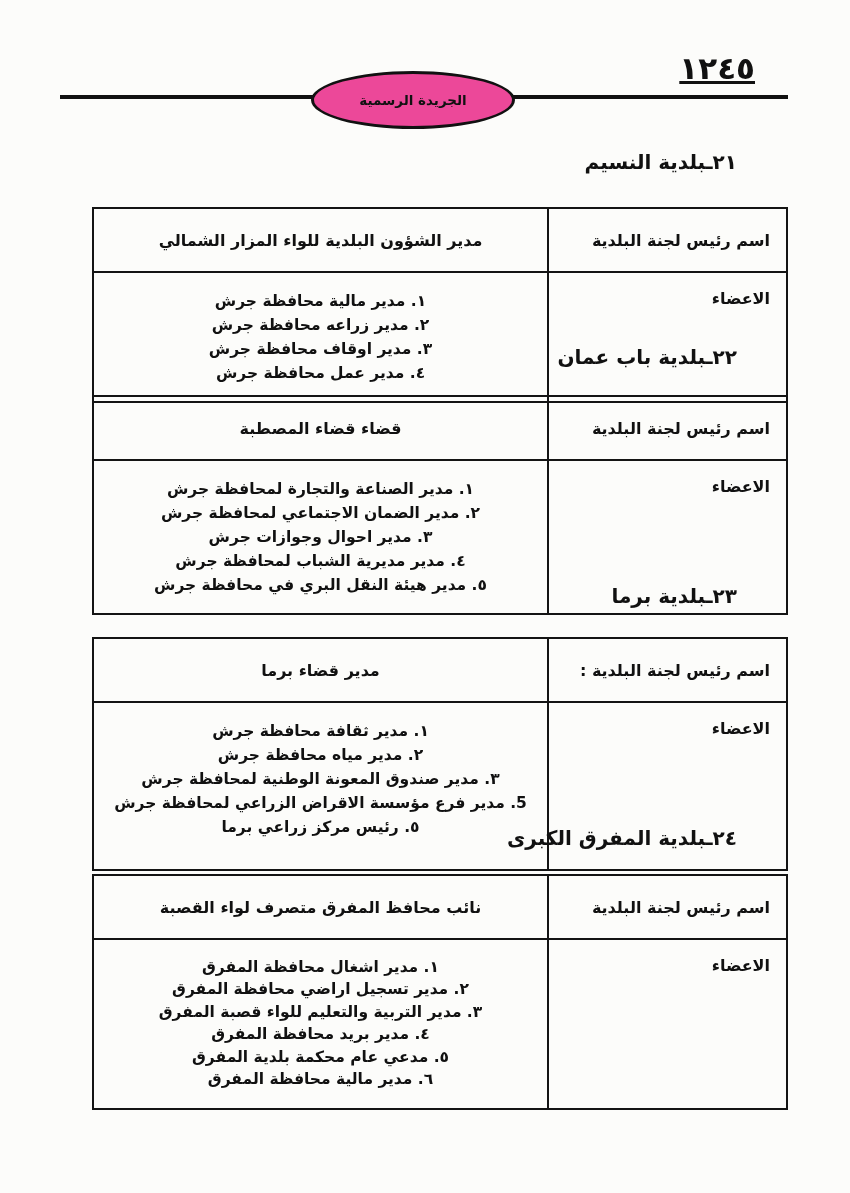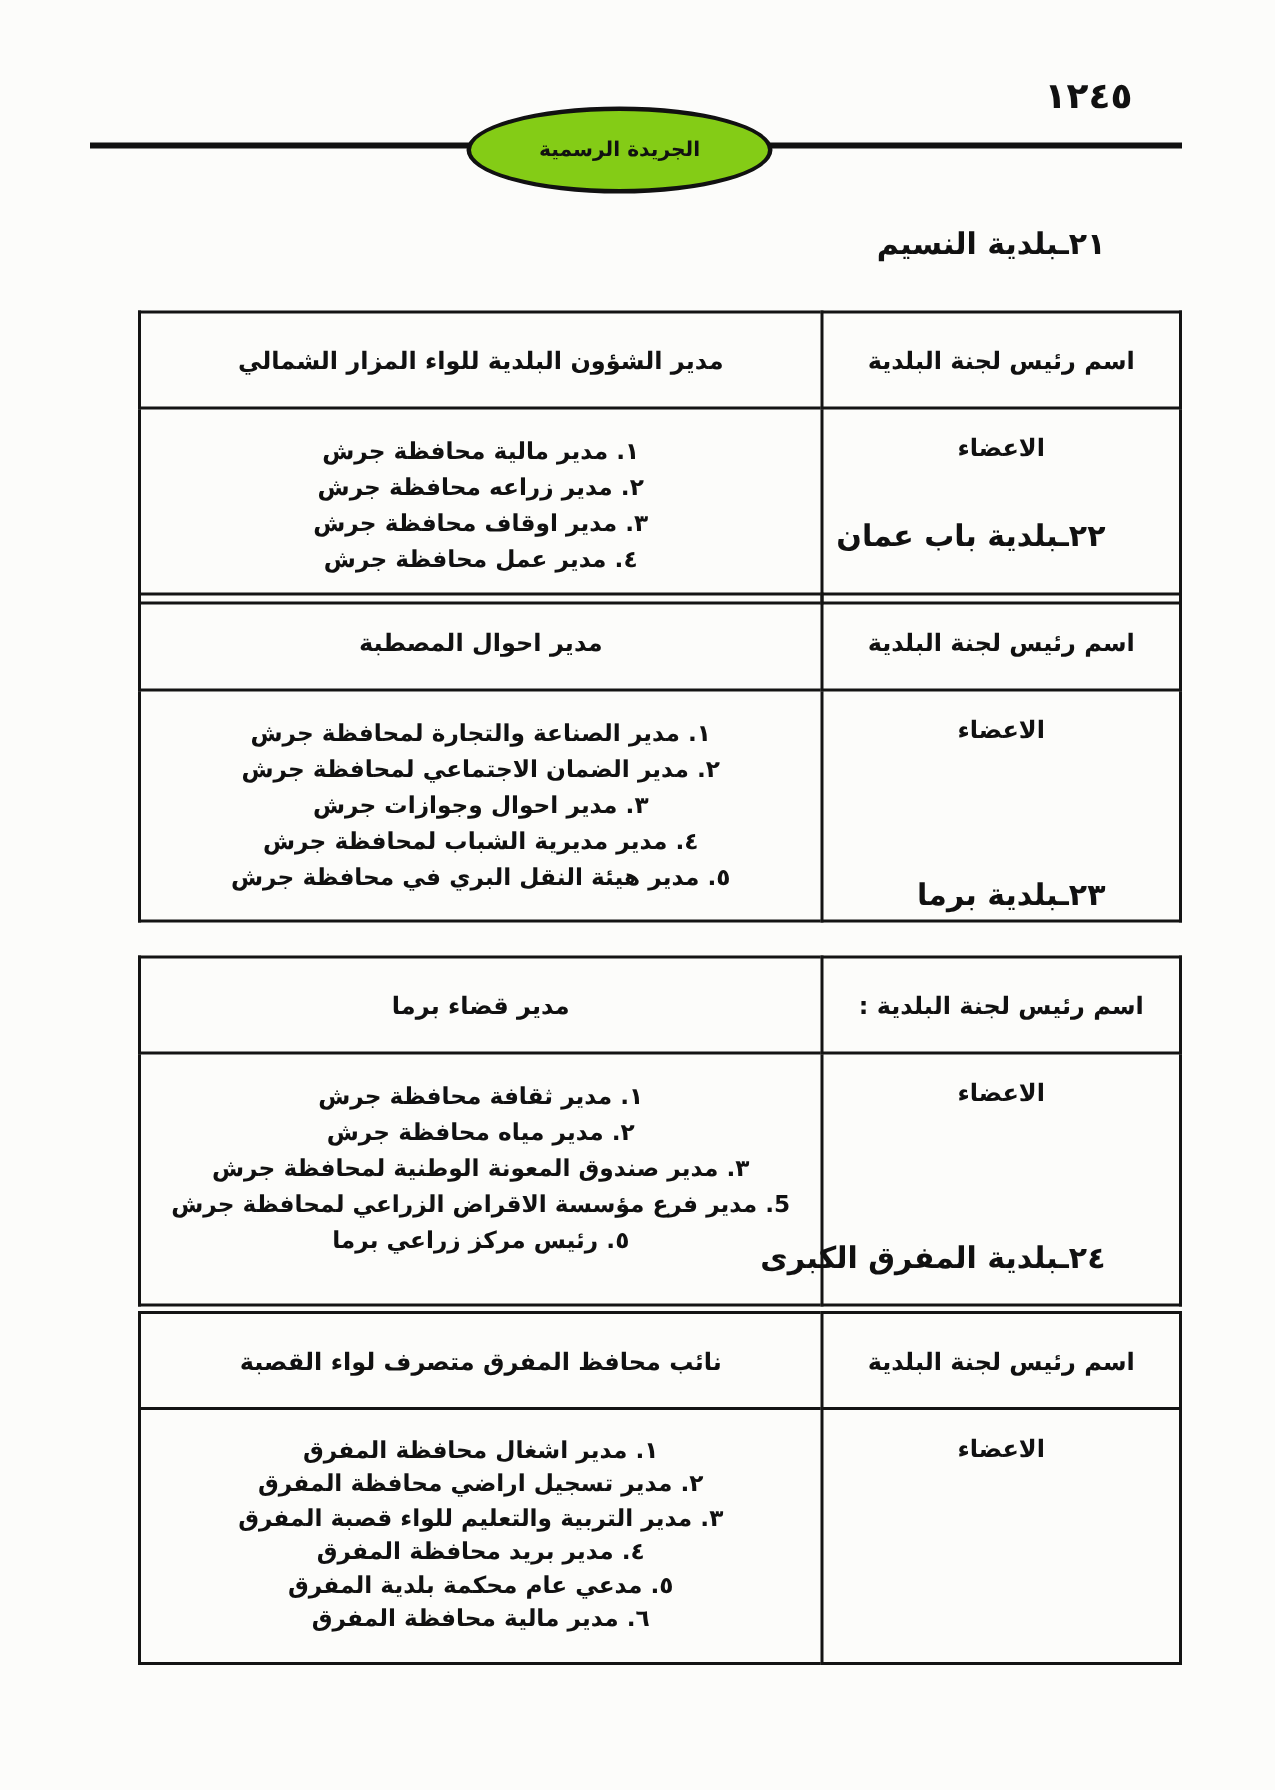--- a/index.html
+++ b/index.html
@@ -9,32 +9,33 @@
     position:relative;
     overflow:hidden;
     font-family:"DejaVu Sans",sans-serif;
     color:#111;
   }
   .abs{position:absolute;}
 
   
   .page-number{
     top:50px;right:95px;
-    font-size:24px;font-weight:bold;
+    font-size:31px;font-weight:bold;
     letter-spacing:5px;
     direction:ltr;
+    text-decoration:underline;
   }
   .gazette-rule{
     top:95px;left:60px;width:728px;height:4px;
     background:#111;
   }
   .gazette-oval{
     top:71px;left:311px;width:198px;height:52px;
     border:3px solid #111;border-radius:50%;
-    background:#84cc16;
+    background:#ec4899;
     display:flex;align-items:center;justify-content:center;
   }
   .gazette-title{
     font-size:13.5px;font-weight:bold;
   }
 
   
   .section-heading{
     right:113px;
     font-size:20px;font-weight:bold;
@@ -54,21 +55,21 @@
   }
   .t-21{top:207px;}
   .t-22{top:395px;}
   .t-23{top:637px;}
   .t-24{top:874px;}
   table.committee td{
     border:2px solid #141414;
     font-weight:bold;
     padding:16px;
   }
-  td.col-label{width:205px;text-align:center;margin-left:24px;}
+  td.col-label{width:205px;margin-left:24px;}
   td.col-value{width:421px;text-align:center;}
   td.hdr{height:30px;font-size:16px;vertical-align:middle;}
   td.members-label{vertical-align:top;padding-top:27px;font-size:16px;}
   td.members-cell{vertical-align:top;padding-top:3px;}
   .member-line{
     font-size:15.5px;line-height:24px;
     text-align:center;white-space:nowrap;
   }
   .t-24 .member-line{line-height:22.4px;}
   .body-21{height:95px;}
@@ -102,21 +103,21 @@
     </td>
   </tr>
 </tbody>
   </table>
 
 <div class="abs section-heading h-22">٢٢ـبلدية باب عمان</div>
 <table class="committee t-22">
   <tbody>
       <tr>
     <td class="col-label hdr">اسم رئيس لجنة البلدية</td>
-    <td class="col-value hdr">مدير احوال المصطبة</td>
+    <td class="col-value hdr">قضاء قضاء المصطبة</td>
   </tr>
   <tr>
     <td class="col-label members-label body-22">الاعضاء</td>
     <td class="col-value members-cell body-22">
       <div class="member-line">١. مدير الصناعة والتجارة لمحافظة جرش</div>
       <div class="member-line">٢. مدير الضمان الاجتماعي لمحافظة جرش</div>
       <div class="member-line">٣. مدير احوال وجوازات جرش</div>
       <div class="member-line">٤. مدير مديرية الشباب لمحافظة جرش</div>
       <div class="member-line">٥. مدير هيئة النقل البري في محافظة جرش</div>
     </td>

